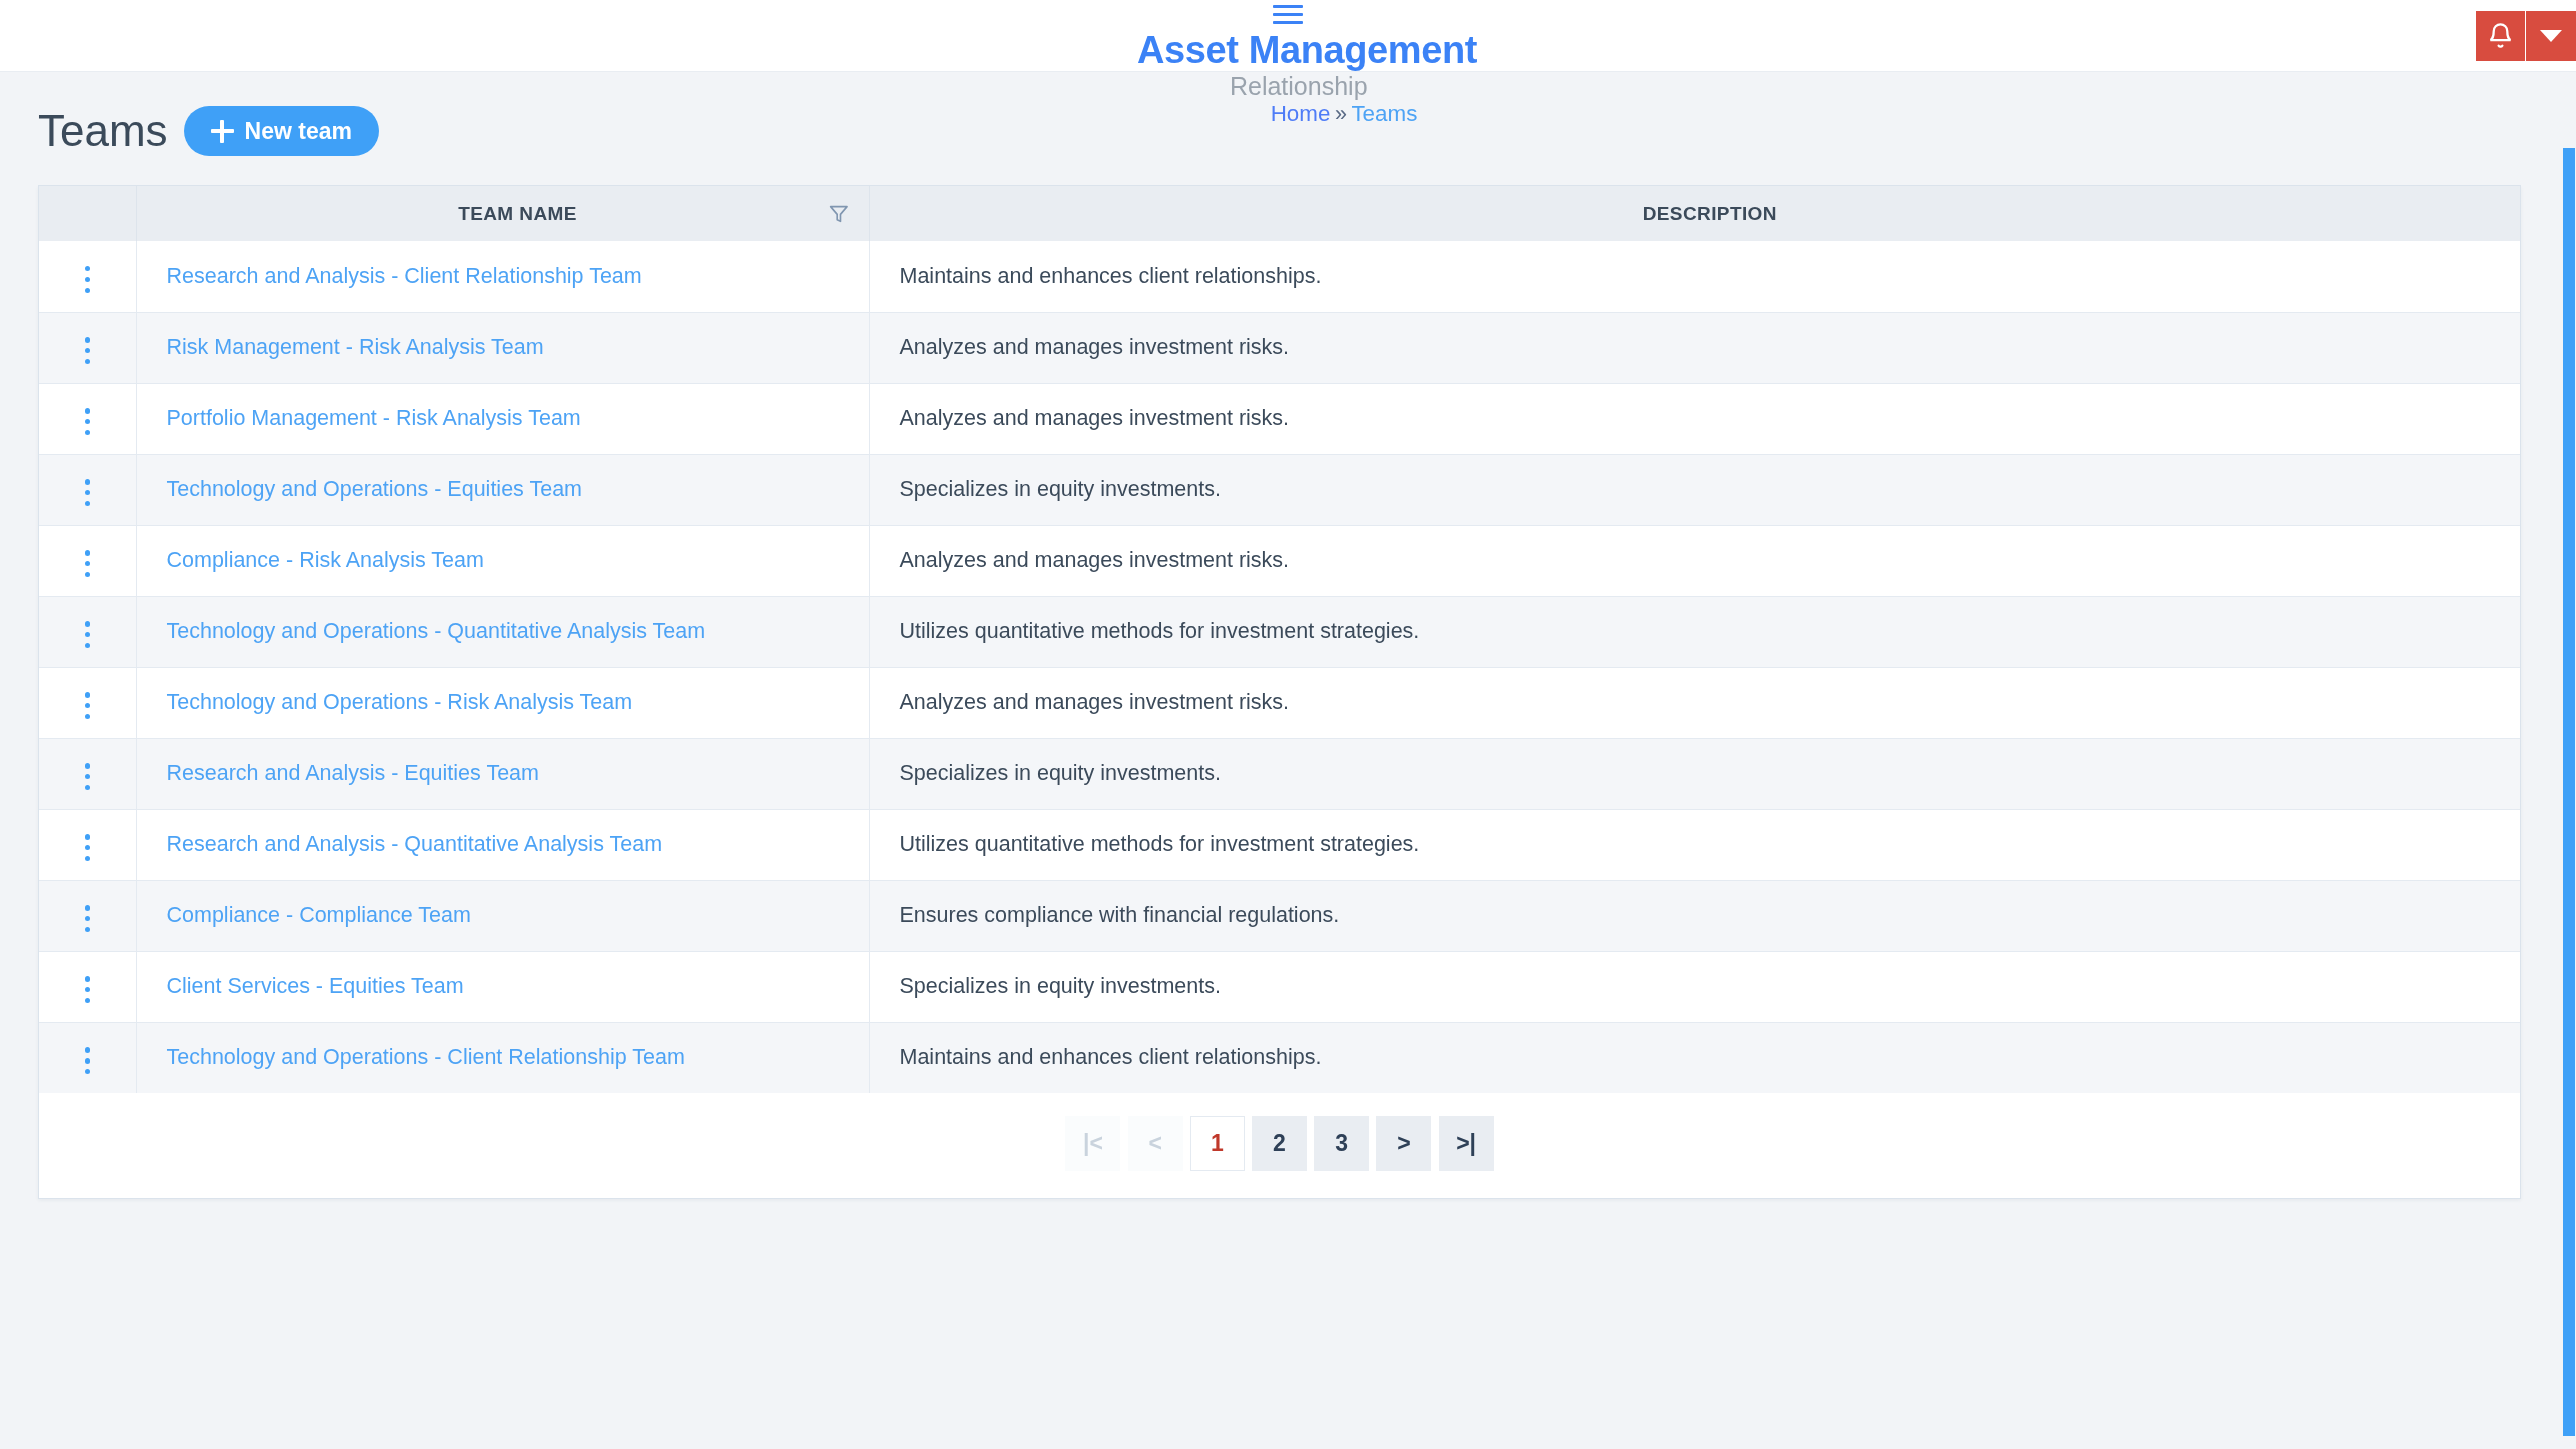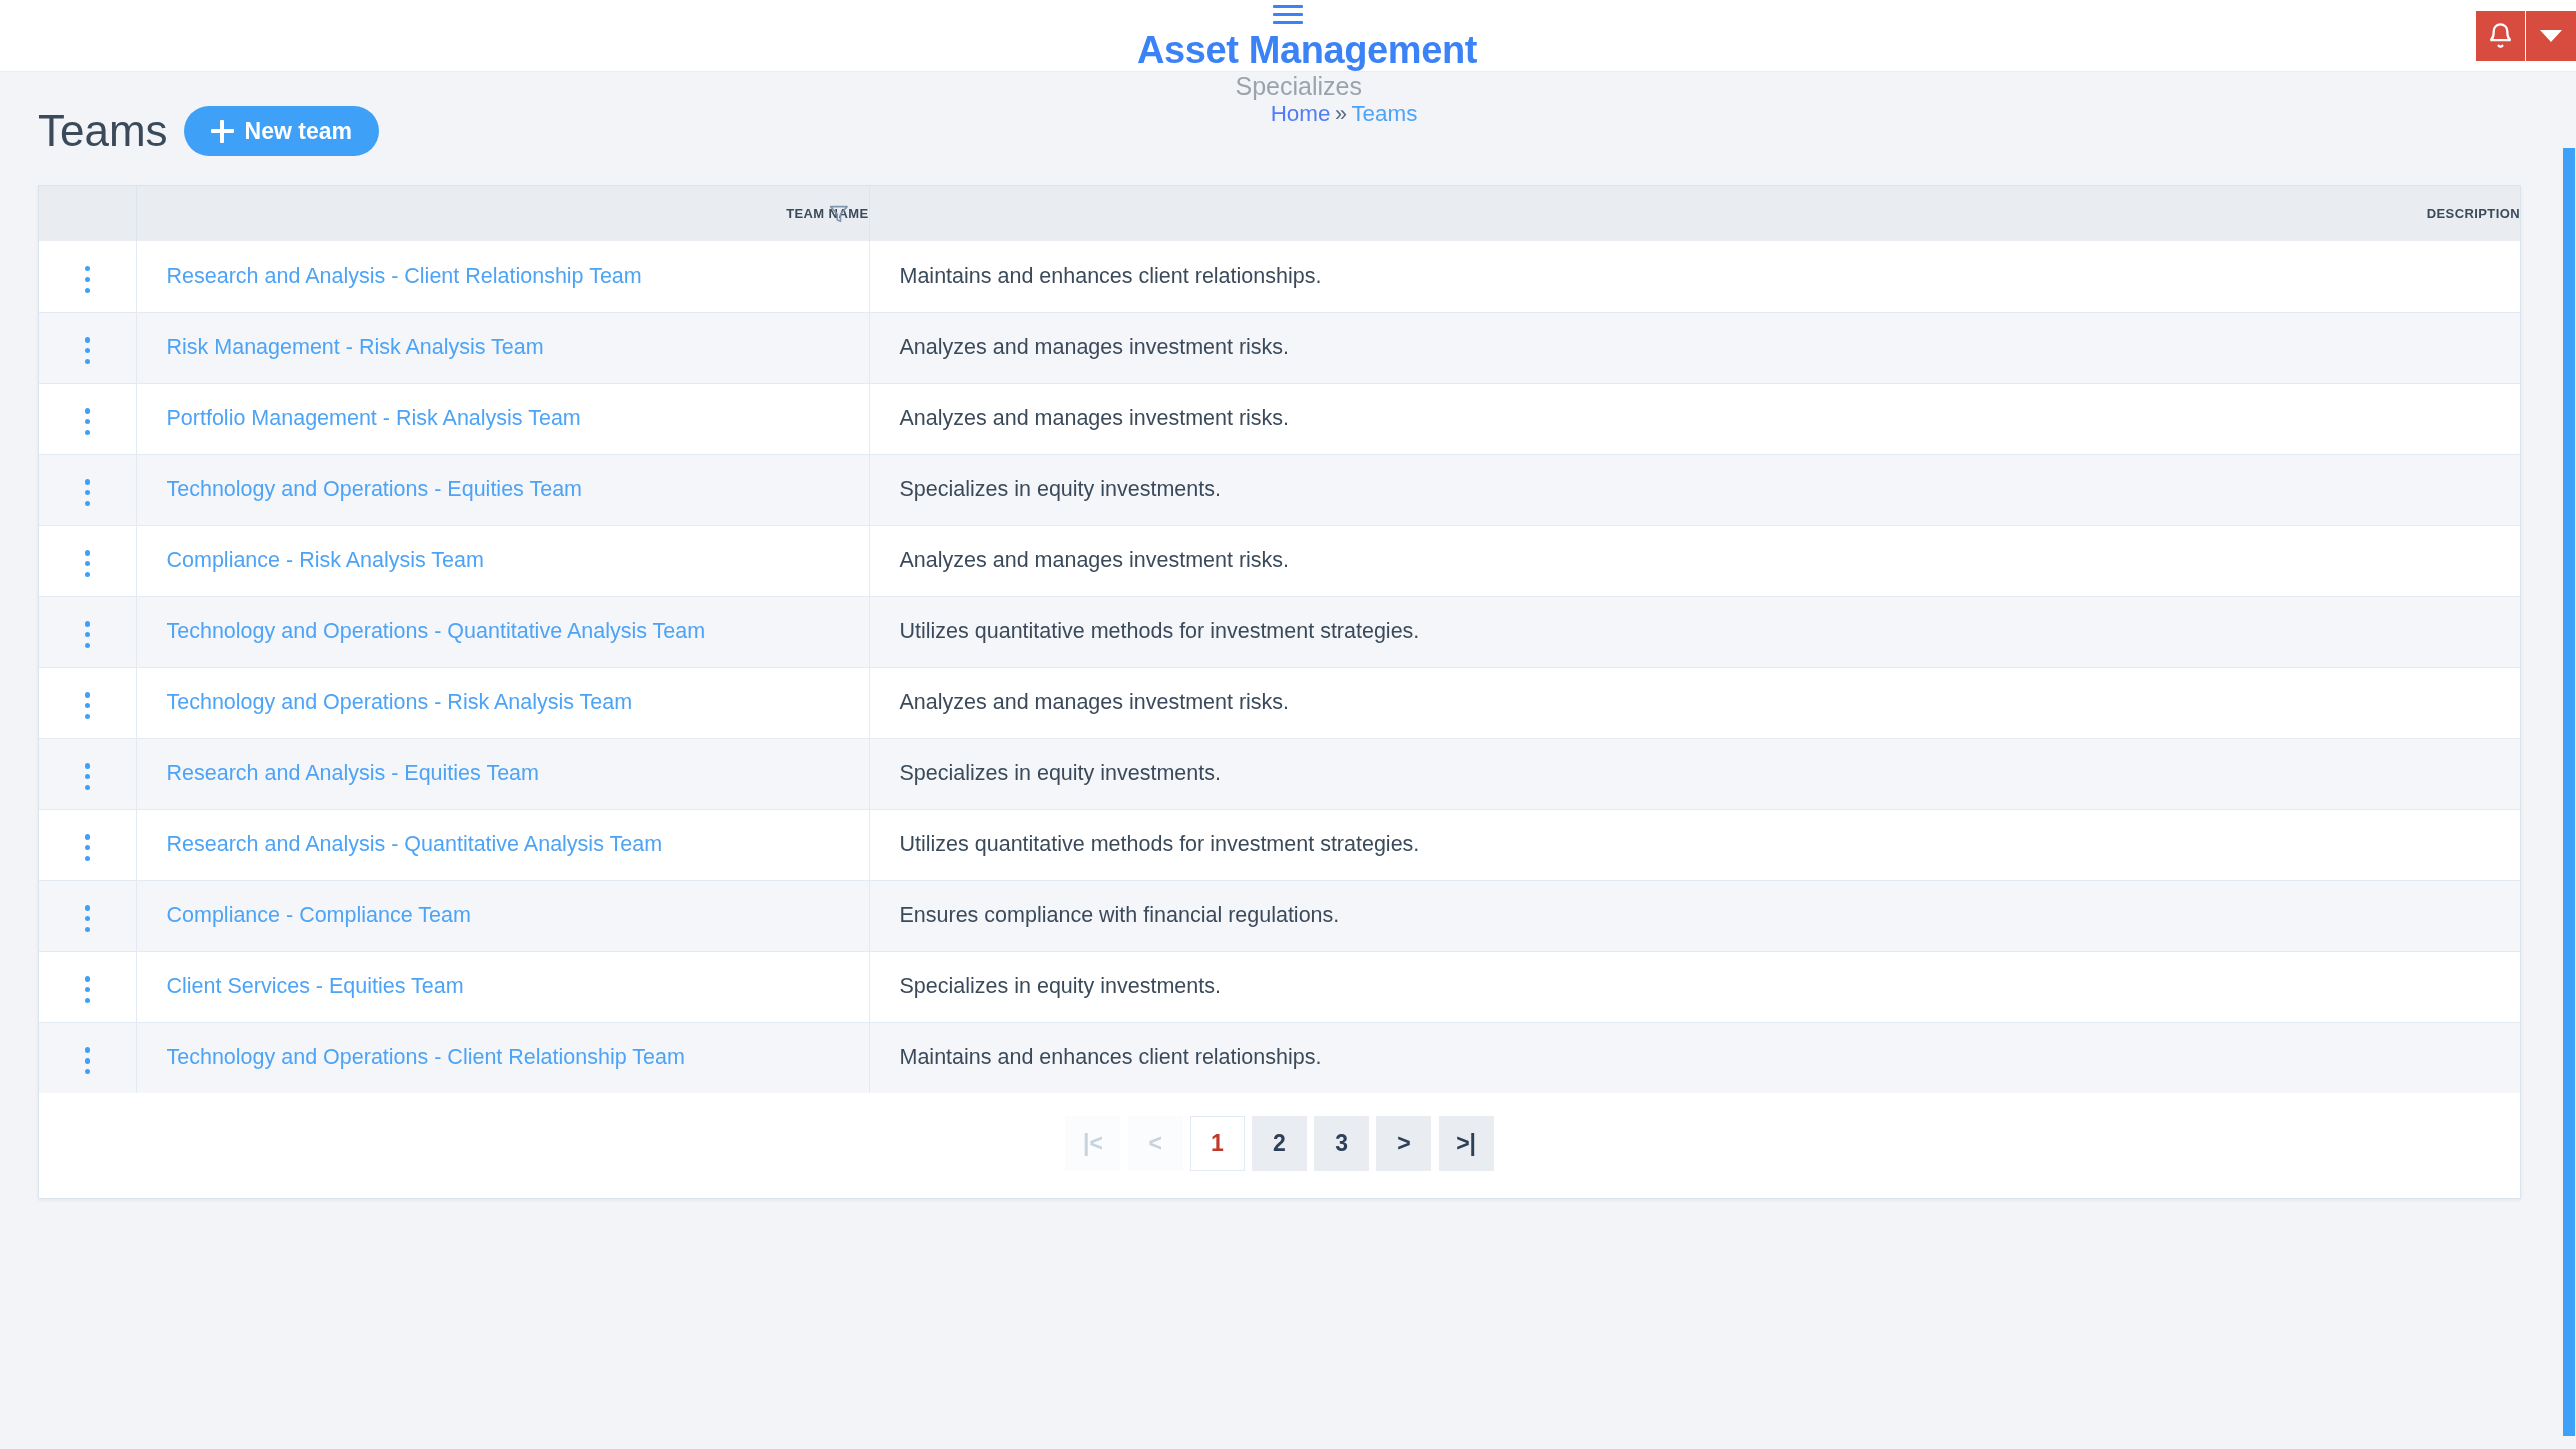--- a/index.html
+++ b/index.html
@@ -89,24 +89,24 @@
   .card {
     background: #ffffff;
     border: 0.9px solid #dbe3ec;
     box-shadow: 0 1.8px 3.6px rgba(40,60,90,0.06);
     width: 2483px;
   }
   table { border-collapse: collapse; width: 100%; table-layout: fixed; }
   thead th {
     background: #e9edf2;
     color: #3b4a5a;
-    font-size: 13px;
+    font-size: 19px;
     font-weight: bold;
     letter-spacing: 0.4px;
-    text-align: right;
+    text-align: center;
     height: 55px;
     padding: 0 0 0 30px;
     border-right: 0.9px solid #dde4ec;
     vertical-align: middle;
   }
   th.col-menu { width: 97px; padding: 0; border-right: 0.9px solid #dde4ec; }
   th.col-name { width: 733px; position: relative; }
   th.col-desc { border-right: none; }
   .filter-icon {
     position: absolute; right: 19.7px; top: 50%; transform: translateY(-50%);
@@ -167,21 +167,21 @@
 <div class="topbar">
   <div class="hamburger">
     <div class="bars">
       <span></span>
         <span></span>
         <span></span>
     </div>
   </div>
   <div class="topdivider"></div>
   <div class="brand">Asset Management</div>
-  <div class="subbrand">Specializes</div>
+  <div class="subbrand">Relationship</div>
   <div class="breadcrumb">
     <span class="bc-home">Home</span><span class="bc-sep">»</span><span class="bc-cur">Teams</span>
   </div>
   <div class="topright">
     <div class="redbtn bell">
       <svg class="bell-glyph" viewBox="0 0 24 24" fill="none" stroke="#ffffff" stroke-width="2" stroke-linecap="round">
         <path d="M18 8A6 6 0 0 0 6 8c0 7-3 8-3 8h18s-3-1-3-8"></path>
         <path d="M13.7 21a2 2 0 0 1-3.4 0"></path>
       </svg>
     </div>

